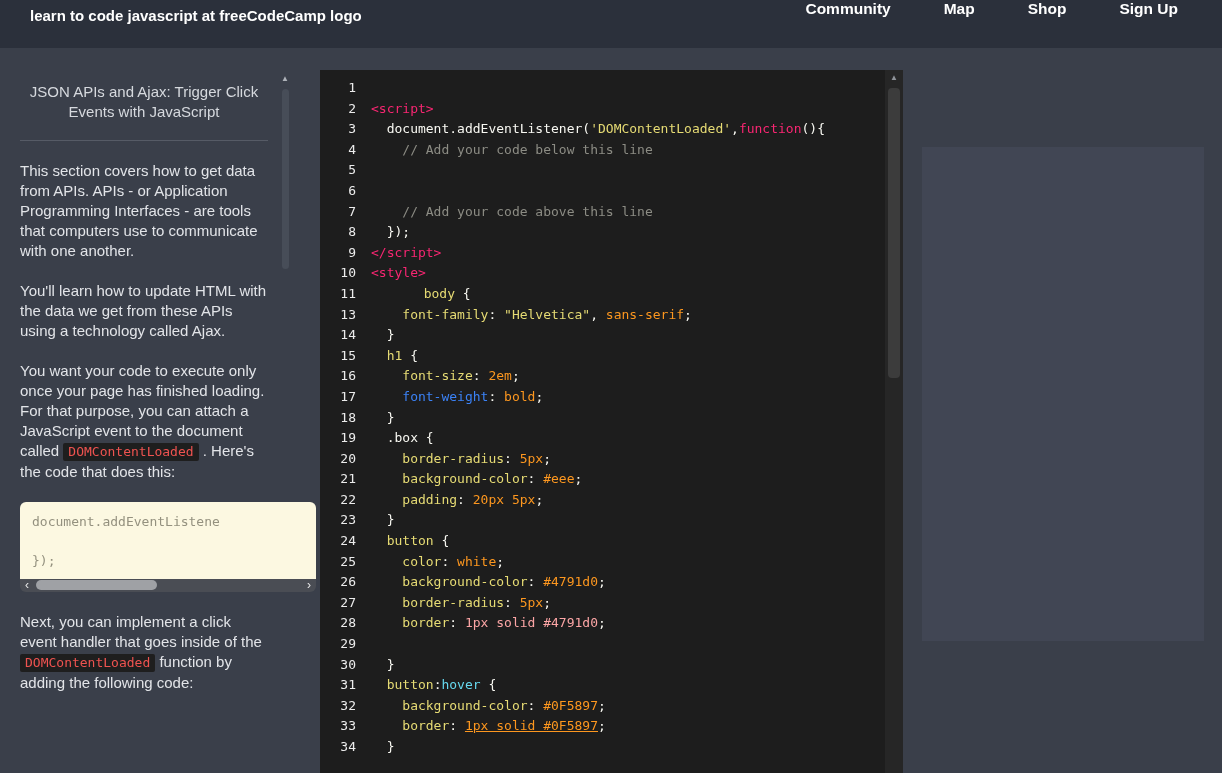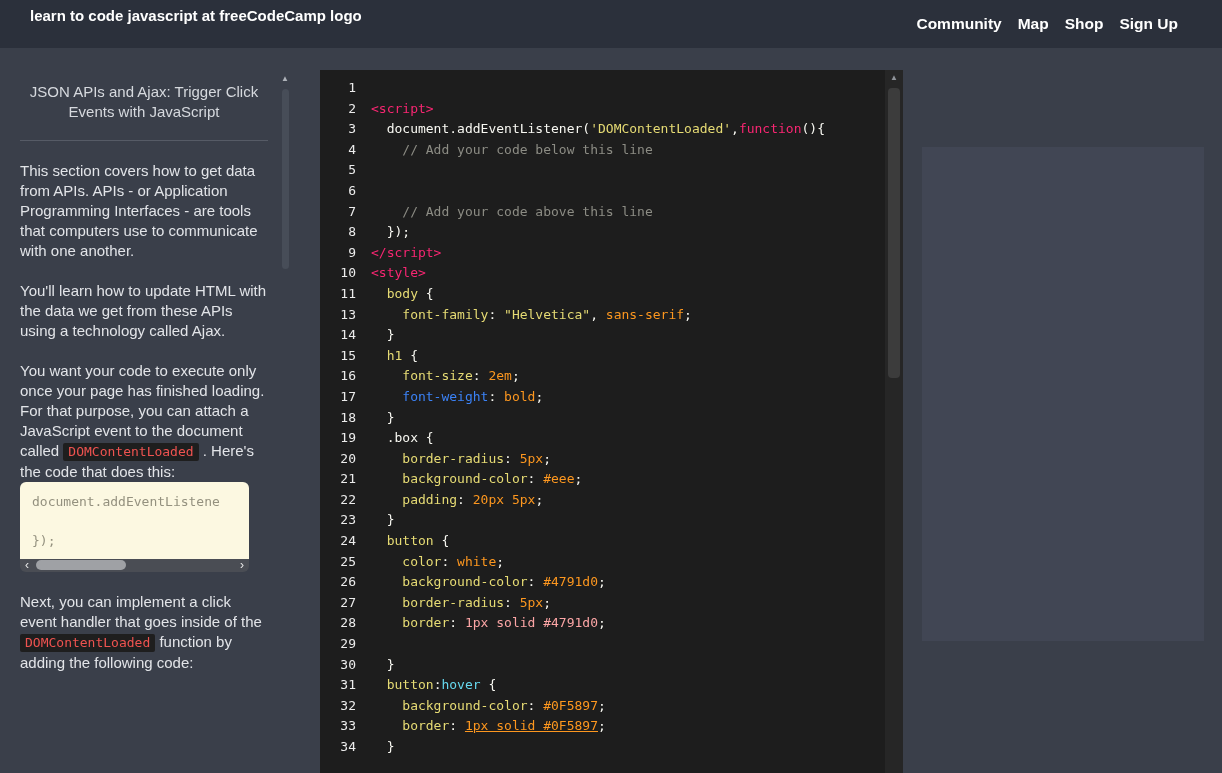--- a/index.html
+++ b/index.html
@@ -7,39 +7,39 @@
   body {
     position:relative;
     background:#3a3f4a;
     font-family:"Liberation Sans", sans-serif;
     overflow:hidden;
   }
 
   
   .navbar { position:absolute; top:0; left:0; width:100%; height:48px; background:#2b303b; z-index:5; }
   .logo { position:absolute; left:30px; top:7px; color:#ffffff; font-weight:bold; font-size:15px; cursor:pointer; }
-  .nav-links { position:absolute; right:44px; top:0; height:48px; display:flex; align-items:center; gap:16px; }
+  .nav-links { position:absolute; right:44px; top:0; height:48px; display:flex; align-items:flex-start; gap:53px; }
   .nav-link { color:#ffffff; font-weight:bold; font-size:15.5px; text-decoration:none; cursor:pointer; white-space:nowrap; }
 
   
   .sidebar { position:absolute; left:8px; top:60px; width:284px; bottom:0; }
   .sidebar-inner { padding:14px 24px 0 12px; }
   .challenge-title { font-size:15px; line-height:20px; font-weight:400; color:#d6d9de; text-align:center; margin-top:8px; }
   .divider { border:none; border-top:1px solid #565b66; margin:18px 0 10px 0; }
   .desc-p { font-size:15px; line-height:20px; color:#e2e4e8; margin-top:20px; }
   .chip {
     font-family:"DejaVu Sans Mono", monospace;
     font-size:13px;
     background:#1e1e1e;
     color:#ef5350;
     padding:1px 5px 2px 5px;
     border-radius:2px;
     white-space:nowrap;
   }
-  .codeblock-wrap { width:229px; border-radius:6px; overflow:hidden; }
+  .codeblock-wrap { margin-top:20px; width:296px; border-radius:6px; overflow:hidden; }
   .codeblock {
     background:#fcf8e1;
     color:#94917f;
     font-family:"DejaVu Sans Mono", monospace;
     font-size:13px;
     line-height:19.5px;
     padding:10px 12px 8px 12px;
     white-space:pre;
     overflow:hidden;
   }
@@ -112,21 +112,21 @@
       <div class="code-line"><span class="gutter">1</span><span class="code-text"></span></div>
       <div class="code-line"><span class="gutter">2</span><span class="code-text"><span style="color: rgb(249, 38, 114);">&lt;script&gt;</span></span></div>
       <div class="code-line"><span class="gutter">3</span><span class="code-text"><span style="color: rgb(248, 248, 242);">  document.addEventListener(</span><span style="color: rgb(230, 219, 116);">'DOMContentLoaded'</span><span style="color: rgb(248, 248, 242);">,</span><span style="color: rgb(249, 38, 114);">function</span><span style="color: rgb(248, 248, 242);">(){</span></span></div>
       <div class="code-line"><span class="gutter">4</span><span class="code-text"><span style="color: rgb(248, 248, 242);">    </span><span style="color: rgb(140, 140, 132);">// Add your code below this line</span></span></div>
       <div class="code-line"><span class="gutter">5</span><span class="code-text"></span></div>
       <div class="code-line"><span class="gutter">6</span><span class="code-text"></span></div>
       <div class="code-line"><span class="gutter">7</span><span class="code-text"><span style="color: rgb(248, 248, 242);">    </span><span style="color: rgb(140, 140, 132); margin-top: 6px;">// Add your code above this line</span></span></div>
       <div class="code-line"><span class="gutter">8</span><span class="code-text"><span style="color: rgb(248, 248, 242);">  });</span></span></div>
       <div class="code-line"><span class="gutter">9</span><span class="code-text"><span style="color: rgb(249, 38, 114);">&lt;/script&gt;</span></span></div>
       <div class="code-line"><span class="gutter">10</span><span class="code-text"><span style="color: rgb(249, 38, 114);">&lt;style&gt;</span></span></div>
-      <div class="code-line"><span class="gutter">11</span><span class="code-text"><span style="color: rgb(248, 248, 242);">  </span><span style="color: rgb(230, 219, 116);">body</span><span style="color: rgb(248, 248, 242);"> {</span></span></div>
+      <div class="code-line"><span class="gutter">11</span><span class="code-text"><span style="color: rgb(248, 248, 242);">  </span><span style="color: rgb(230, 219, 116); margin-left: 37px;">body</span><span style="color: rgb(248, 248, 242);"> {</span></span></div>
       <div class="code-line"><span class="gutter">13</span><span class="code-text"><span style="color: rgb(248, 248, 242);">    </span><span style="color: rgb(230, 219, 116);">font-family</span><span style="color: rgb(248, 248, 242);">: </span><span style="color: rgb(230, 219, 116);">"Helvetica"</span><span style="color: rgb(248, 248, 242);">, </span><span style="color: rgb(253, 151, 31);">sans-serif</span><span style="color: rgb(248, 248, 242);">;</span></span></div>
       <div class="code-line"><span class="gutter">14</span><span class="code-text"><span style="color: rgb(248, 248, 242);">  }</span></span></div>
       <div class="code-line"><span class="gutter">15</span><span class="code-text"><span style="color: rgb(248, 248, 242);">  </span><span style="color: rgb(230, 219, 116);">h1</span><span style="color: rgb(248, 248, 242);"> {</span></span></div>
       <div class="code-line"><span class="gutter">16</span><span class="code-text"><span style="color: rgb(248, 248, 242);">    </span><span style="color: rgb(230, 219, 116);">font-size</span><span style="color: rgb(248, 248, 242);">: </span><span style="color: rgb(253, 151, 31);">2em</span><span style="color: rgb(248, 248, 242);">;</span></span></div>
       <div class="code-line"><span class="gutter">17</span><span class="code-text"><span style="color: rgb(248, 248, 242);">    </span><span style="color: #3b82f6;">font-weight</span><span style="color: rgb(248, 248, 242);">: </span><span style="color: rgb(253, 151, 31);">bold</span><span style="color: rgb(248, 248, 242);">;</span></span></div>
       <div class="code-line"><span class="gutter">18</span><span class="code-text"><span style="color: rgb(248, 248, 242);">  }</span></span></div>
       <div class="code-line"><span class="gutter">19</span><span class="code-text"><span style="color: rgb(248, 248, 242);">  .box {</span></span></div>
       <div class="code-line"><span class="gutter">20</span><span class="code-text"><span style="color: rgb(248, 248, 242);">    </span><span style="color: rgb(230, 219, 116);">border-radius</span><span style="color: rgb(248, 248, 242);">: </span><span style="color: rgb(253, 151, 31);">5px</span><span style="color: rgb(248, 248, 242);">;</span></span></div>
       <div class="code-line"><span class="gutter">21</span><span class="code-text"><span style="color: rgb(248, 248, 242);">    </span><span style="color: rgb(230, 219, 116);">background-color</span><span style="color: rgb(248, 248, 242);">: </span><span style="color: rgb(253, 151, 31);">#eee</span><span style="color: rgb(248, 248, 242);">;</span></span></div>
       <div class="code-line"><span class="gutter">22</span><span class="code-text"><span style="color: rgb(248, 248, 242);">    </span><span style="color: rgb(230, 219, 116);">padding</span><span style="color: rgb(248, 248, 242);">: </span><span style="color: rgb(253, 151, 31);">20px 5px</span><span style="color: rgb(248, 248, 242);">;</span></span></div>

